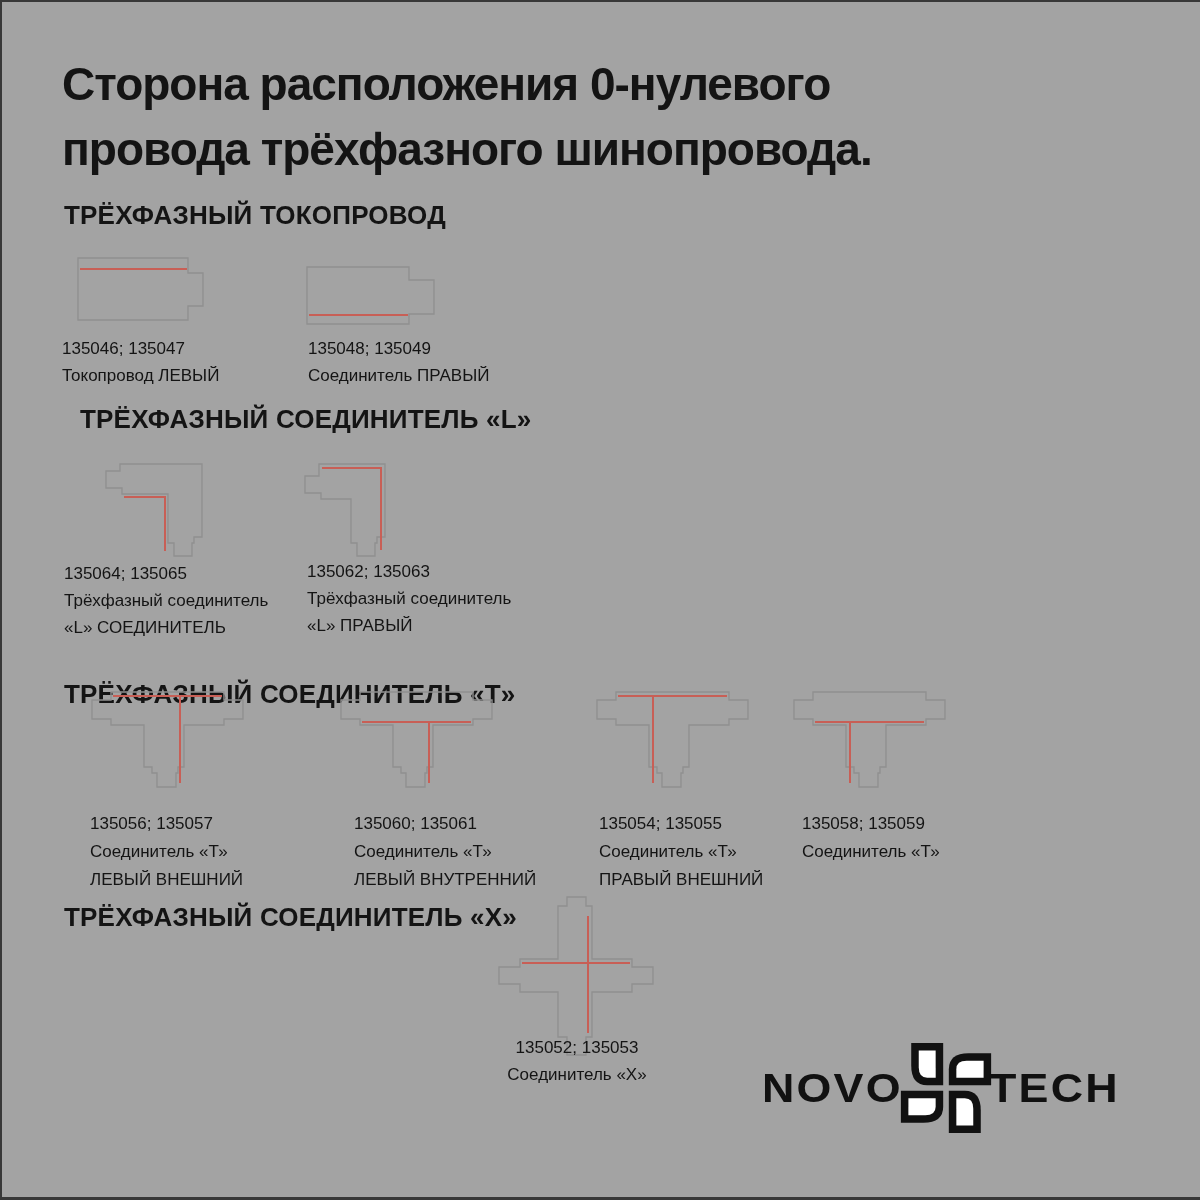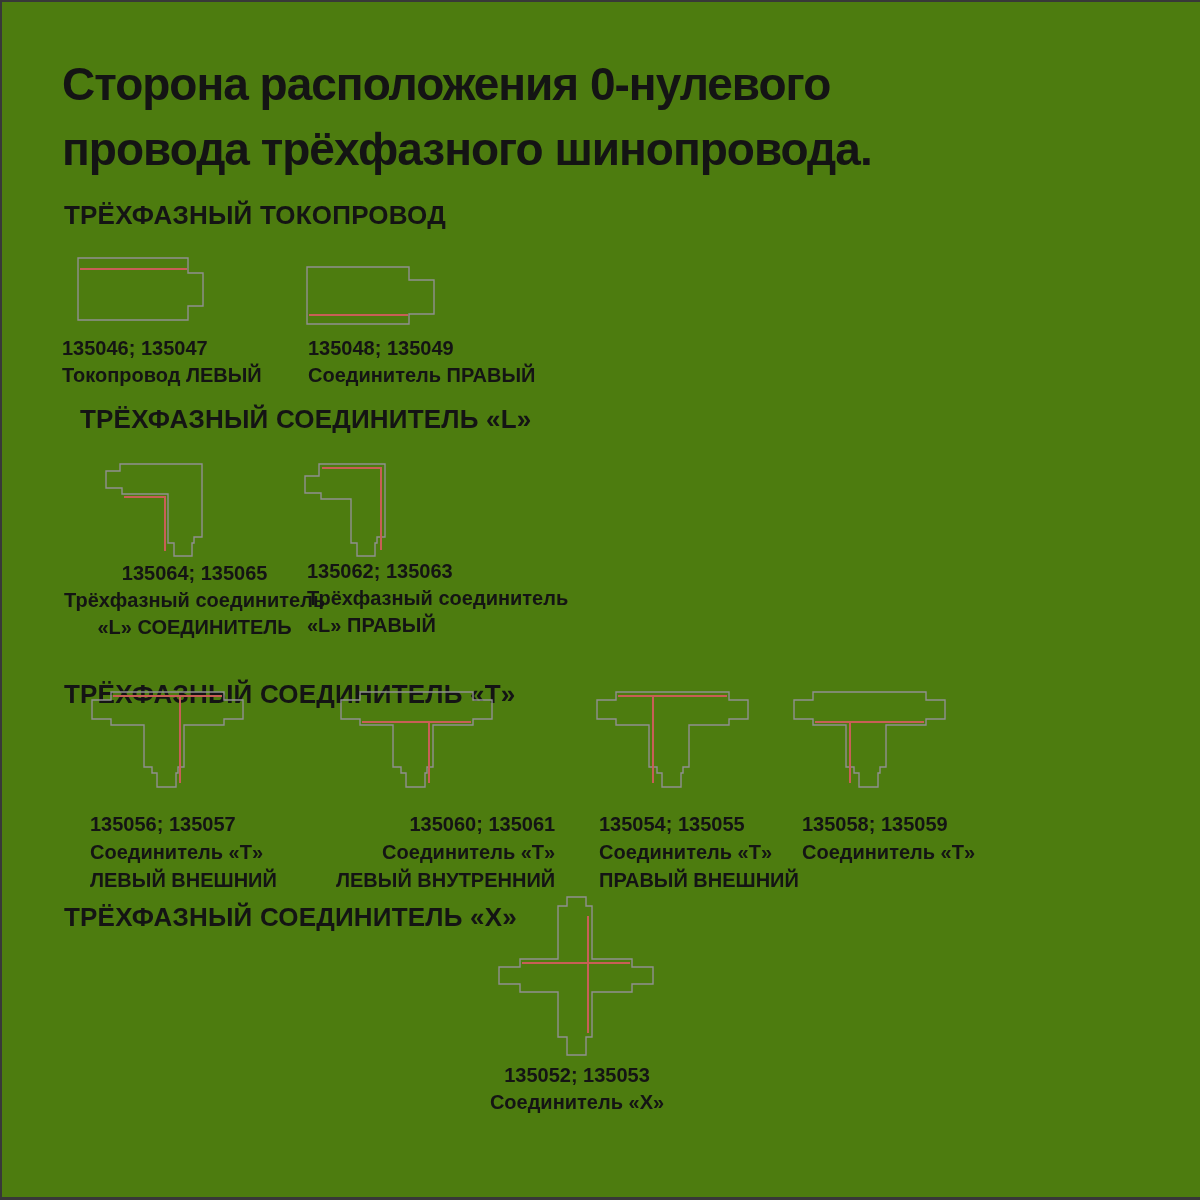--- a/index.html
+++ b/index.html
@@ -1,35 +1,35 @@
 <!DOCTYPE html>
 <html style="--wire-red: #c85f56; --outline-gray: #909090; --text-black: #141414; --frame: #383838;"><head>
 <meta charset="utf-8">
 <style>
   html,body { margin:0; padding:0; background:#fff; }
   .page {
-    position:relative; width:1200px; height:1200px; background:#4d7c0f;
+    position:relative; width:1200px; height:1200px; background:#a3a3a3;
     font-family:"Liberation Sans", sans-serif; color:var(--text-black,#141414);
     box-sizing:border-box;
     border-left:2px solid var(--frame,#3a3a3a);
     border-top:2px solid var(--frame,#3a3a3a);
     border-bottom:3px solid var(--frame,#3a3a3a);
     overflow:hidden;
   }
   .title {
     position:absolute; left:60px; top:50px;
     font-size:46px; line-height:65px; font-weight:bold; letter-spacing:-1px;
     white-space:nowrap;
   }
   .sec-heading {
     position:absolute; font-size:26px; font-weight:bold; letter-spacing:0.2px;
     white-space:nowrap;
   }
   .lbl {
-    position:absolute; font-size:20px; font-weight:bold; line-height:27px;
+    position:absolute; font-size:17px; font-weight:normal; line-height:27px;
     white-space:nowrap;
   }
   .lbl.t { line-height:28px; }
   .lbl.center { text-align:center; white-space:normal; }
   svg.diagram { position:absolute; overflow:visible; }
   .outline { fill:none; stroke:var(--outline-gray,#909090); stroke-width:1.4; }
   .wire { fill:none; stroke:var(--wire-red,#c85f56); stroke-width:2; }
   .logo {
     position:absolute; left:775px; top:1026px; height:120px;
     display:flex; align-items:center;
@@ -69,21 +69,21 @@
     <div>135048; 135049</div>
     <div>Соединитель ПРАВЫЙ</div>
   </div>
 
   <div class="sec-heading" style="left:78px; top:402px;">ТРЁХФАЗНЫЙ СОЕДИНИТЕЛЬ «L»</div>
 
   <svg class="diagram" style="left:95px; top:455px;" width="120" height="105" viewBox="0 0 120 105">
     <path class="outline" d="M23,7 H105 V80 H97 V86 H95 V99 H77 V86 H71 V37 H25 V31 H9 V14 H23 Z"></path>
     <path class="wire" d="M27,40 H68 V94"></path>
   </svg>
-  <div class="lbl" style="left:62px; top:558px;text-align:center;">
+  <div class="lbl" style="left:62px; top:558px;">
     <div>135064; 135065</div>
     <div>Трёхфазный соединитель</div>
     <div>«L» СОЕДИНИТЕЛЬ</div>
   </div>
 
   <svg class="diagram" style="left:296px; top:455px;" width="120" height="105" viewBox="0 0 120 105">
     <path class="outline" d="M21,7 H87 V80 H79 V86 H77 V99 H59 V86 H53 V42 H23 V36 H7 V19 H21 Z"></path>
     <path class="wire" d="M24,11 H83 V93"></path>
   </svg>
   <div class="lbl" style="left:305px; top:556px;">
@@ -103,21 +103,21 @@
     <div>135056; 135057</div>
     <div>Соединитель «Т»</div>
     <div>ЛЕВЫЙ ВНЕШНИЙ</div>
   </div>
 
   <svg class="diagram" style="left:337px; top:688px;" width="160" height="100" viewBox="0 0 160 100">
     <path class="outline" d="M21,2 H134 V10 H153 V29 H134 V35 H94 V77 H88 V83 H86 V97 H67 V83 H62 V77 H54 V35 H21 V29 H2 V10 H21 Z"></path>
     <path class="wire" d="M23,32 H132"></path>
     <path class="wire" d="M90,32 V93"></path>
   </svg>
-  <div class="lbl t" style="left:334px; top:808px;text-align:right;">
+  <div class="lbl t" style="left:352px; top:808px;">
     <div>135060; 135061</div>
     <div>Соединитель «Т»</div>
     <div>ЛЕВЫЙ ВНУТРЕННИЙ</div>
   </div>
 
   <svg class="diagram" style="left:593px; top:688px;" width="160" height="100" viewBox="0 0 160 100">
     <path class="outline" d="M21,2 H134 V10 H153 V29 H134 V35 H94 V77 H88 V83 H86 V97 H67 V83 H62 V77 H54 V35 H21 V29 H2 V10 H21 Z"></path>
     <path class="wire" d="M23,6 H132"></path>
     <path class="wire" d="M58,6 V93"></path>
   </svg>
@@ -137,19 +137,32 @@
     <div>Соединитель «Т»</div>
   </div>
 
   <div class="sec-heading" style="left:62px; top:900px;">ТРЁХФАЗНЫЙ СОЕДИНИТЕЛЬ «Х»</div>
 
   <svg class="diagram" style="left:490px; top:888px;" width="170" height="170" viewBox="0 0 170 170">
     <path class="outline" d="M75,7 H94 V16 H100 V69 H140 V77 H161 V94 H140 V102 H100 V147 H94 V165 H75 V147 H66 V102 H28 V94 H7 V77 H28 V69 H66 V16 H75 Z"></path>
     <path class="wire" d="M30,73 H138"></path>
     <path class="wire" d="M96,26 V143"></path>
   </svg>
-  <div class="lbl center" style="left:475px; top:1060px; width:200px;">
+  <div class="lbl center" style="left:475px; top:1032px; width:200px;">
     <div>135052; 135053</div>
     <div>Соединитель «Х»</div>
   </div>
 
+  <div class="logo">
+    <span class="logo-word left">NOVO</span>
+    <svg width="94" height="96" viewBox="-50 -50 100 100">
+      <g id="leaf">
+        <path d="M-37,-48 H-3 V-3 H-20 Q-37,-3 -37,-24 Z" fill="#111"></path>
+        <path d="M-29,-40 H-11 V-11 H-20 Q-29,-11 -29,-22 Z" fill="#fff"></path>
+      </g>
+      <use href="#leaf" transform="rotate(90)"></use>
+      <use href="#leaf" transform="rotate(180)"></use>
+      <use href="#leaf" transform="rotate(270)"></use>
+    </svg>
+    <span class="logo-word right">TECH</span>
+  </div>
 
 </div>
 
 </body></html>

